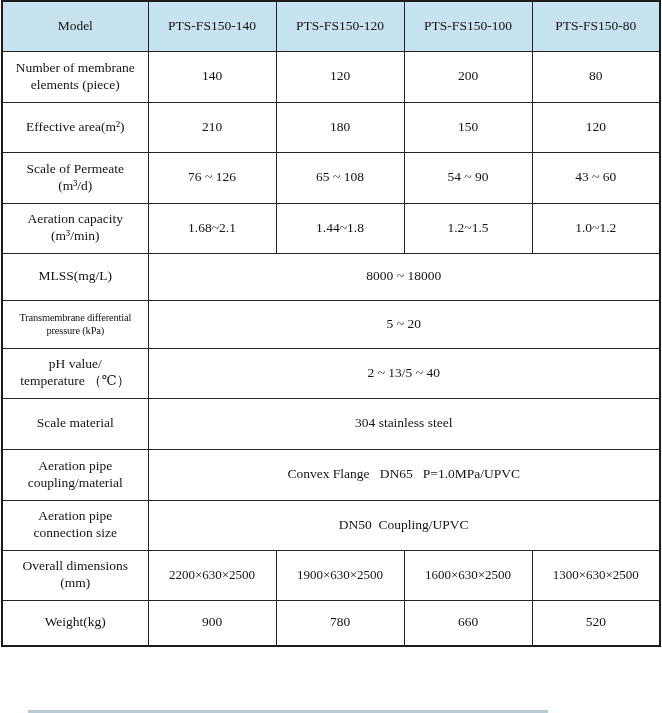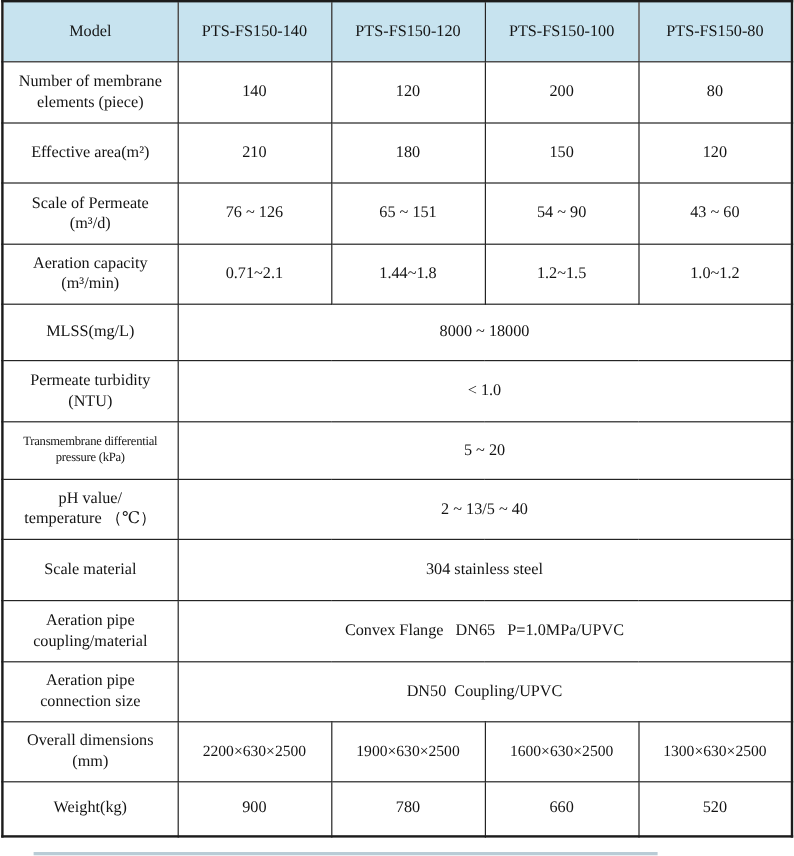--- a/index.html
+++ b/index.html
@@ -94,44 +94,39 @@
       <td>210</td>
       <td>180</td>
       <td>150</td>
       <td>120</td>
     </tr>
 
     <tr style="height:51px;">
       <th class="row-label">Scale of Permeate
 (m³/d)</th>
       <td>76 ~ 126</td>
-      <td>65 ~ 151</td>
+      <td>65 ~ 108</td>
       <td>54 ~ 90</td>
       <td>43 ~ 60</td>
     </tr>
 
     <tr style="height:50px;">
       <th class="row-label">Aeration capacity
 (m³/min)</th>
-      <td>0.71~2.1</td>
+      <td>1.68~2.1</td>
       <td>1.44~1.8</td>
       <td>1.2~1.5</td>
       <td>1.0~1.2</td>
     </tr>
 
     <tr style="height:47px;margin-top:15px;">
       <th class="row-label">MLSS(mg/L)</th>
       <td colspan="4">8000 ~ 18000</td>
     </tr>
 
-    <tr style="height:51px;">
-      <th class="row-label">Permeate turbidity
-(NTU)</th>
-      <td colspan="4">&lt; 1.0</td>
-    </tr>
 
     <tr style="height:48px;">
       <th class="row-label small">Transmembrane differential
 pressure (kPa)</th>
       <td colspan="4">5 ~ 20</td>
     </tr>
 
     <tr style="height:50px;">
       <th class="row-label">pH value/
 temperature （℃）</th>

